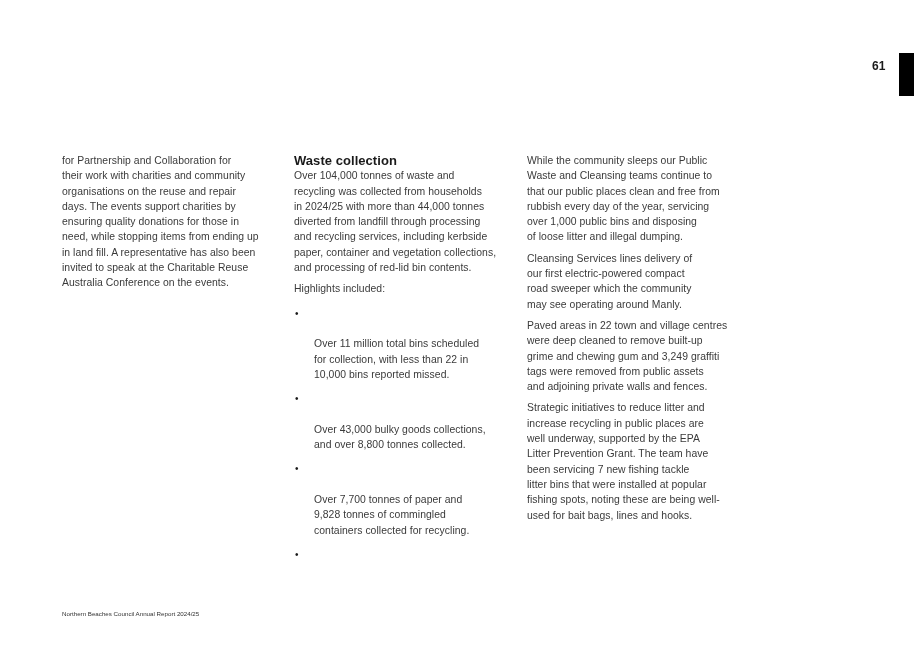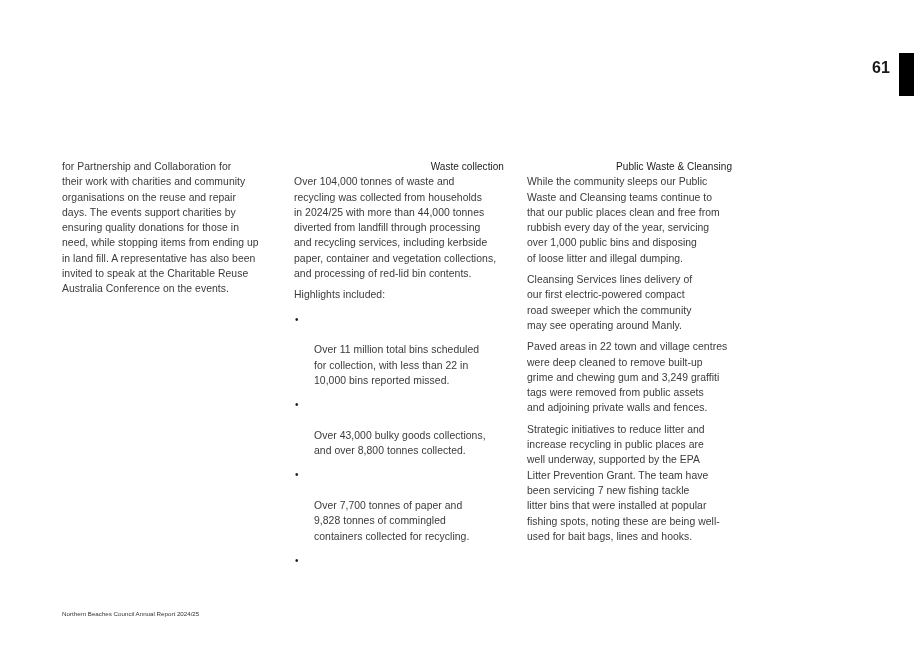--- a/index.html
+++ b/index.html
@@ -9,50 +9,49 @@
       background: #ffffff;
       position: relative;
       overflow: hidden;
       font-family: "Liberation Sans", sans-serif;
       color: #3a3a3a;
     }
     .page-number {
       position: absolute;
       left: 872px;
       top: 59px;
-      font-size: 16px;
+      font-size: 12px;
       font-weight: bold;
       color: #1a1a1a;
     }
     .side-tab {
       position: absolute;
       left: 899px;
       top: 53px;
       width: 15px;
       height: 43px;
       background: #000000;
     }
     .col {
       position: absolute;
-      top: 159px;
+      top: 153px;
       font-size: 10.4px;
       line-height: 15.3px;
       letter-spacing: 0.05px;
     }
     .col-1 { left: 62px; width: 205px; }
     .col-2 { left: 294px; width: 210px; }
     .col-3 { left: 527px; width: 205px; }
     .col p { margin: 0 0 6px 0; white-space: pre-line; }
     .col h3 {
       margin: 0;
-      font-size: 10px;
+      font-size: 13px;
       line-height: 15.3px;
-      font-weight: normal;
+      font-weight: bold;
       color: #1a1a1a;
-      text-align: right;
     }
     ul.bullets {
       list-style: none;
       margin: 0;
       padding: 0;
     }
     ul.bullets li {
       position: relative;
       padding-left: 20px;
       margin: 0 0 9px 0;
@@ -119,21 +118,20 @@
 9,828 tonnes of commingled
 containers collected for recycling.</span>
     </li>
     <li>
       <span class="bullet">•</span>
     </li>
   </ul>
 </div>
 
 <div class="col col-3">
-  <h3>Public Waste &amp; Cleansing</h3>
   <p>While the community sleeps our Public
 Waste and Cleansing teams continue to
 that our public places clean and free from
 rubbish every day of the year, servicing
 over 1,000 public bins and disposing
 of loose litter and illegal dumping.</p>
   <p>Cleansing Services lines delivery of
 our first electric-powered compact
 road sweeper which the community
 may see operating around Manly.</p>

